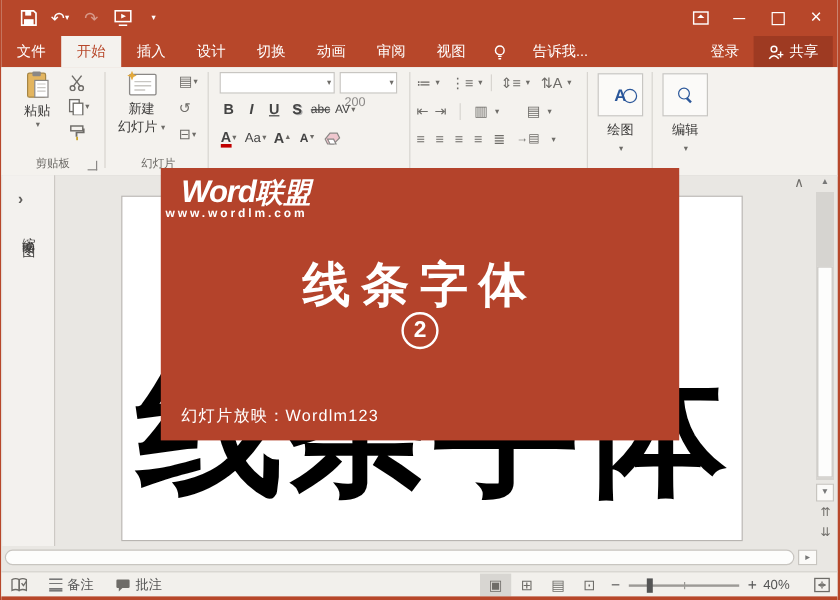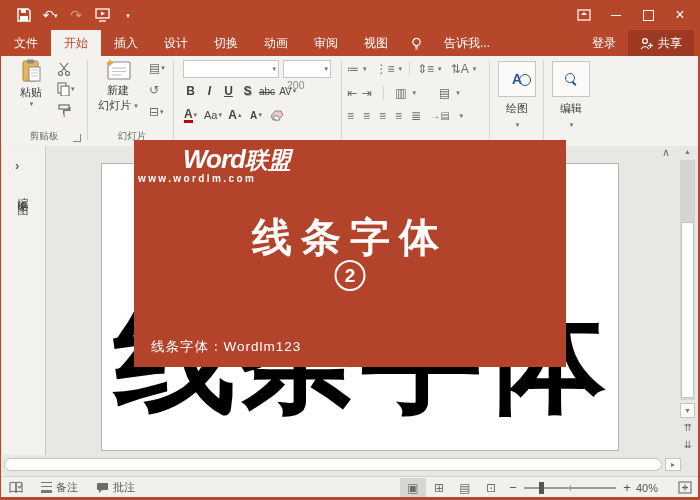--- a/index.html
+++ b/index.html
@@ -77,21 +77,21 @@
   .viewbtn{width:26px;height:19px;display:flex;align-items:center;justify-content:center;font-size:12px;color:#6E6C68;}
   .viewbtn.sel{background:#D8D6D2;}
   .zoom-minus,.zoom-plus{width:18px;text-align:center;font-size:13px;color:#555;}
   .zoom-track{position:relative;width:92px;height:2px;background:#9C9A96;margin:0 2px;}
   .zoom-tick{position:absolute;left:50%;top:-2px;width:1px;height:6px;background:#9C9A96;}
   .zoom-thumb{position:absolute;left:16%;top:-5px;width:5px;height:12px;background:#555;}
   .zoom-pct{width:36px;margin-right:6px;}
   .bottom-border{position:absolute;left:0;top:497px;width:100%;height:3px;background:#B7472A;}
   
   .card{position:absolute;left:133px;top:140px;width:432px;height:227px;background:#B4432B;z-index:99;color:#fff;}
-  .card-logo{position:absolute;left:17px;top:4px;font-style:italic;font-weight:bold;white-space:nowrap;margin-left:32px;}
+  .card-logo{position:absolute;left:17px;top:4px;font-style:italic;font-weight:bold;white-space:nowrap;}
   .card-logo .en{font-size:26px;letter-spacing:-1px;}
   .card-logo .cn{font-size:23px;}
   .card-url{position:absolute;left:4px;top:33px;font-size:10px;font-weight:bold;letter-spacing:2.4px;}
   .card-title{position:absolute;left:0;right:0;top:70px;text-align:center;font-size:40px;font-weight:bold;letter-spacing:9px;}
   .card-num{position:absolute;left:50%;top:120px;transform:translateX(-50%);width:27px;height:27px;border:2px solid #fff;border-radius:50%;text-align:center;line-height:27px;font-size:19px;font-weight:bold;}
   .card-footer{position:absolute;left:17px;top:198px;font-size:13.5px;letter-spacing:1px;}
   svg{display:block;}
 </style>
 </head>
 <body>
@@ -421,16 +421,16 @@
   </div>
   <div class="bottom-border"></div>
 
   <div class="card">
     <div class="card-logo">
       <span class="en">Word</span><span class="cn">联盟</span>
     </div>
     <div class="card-url">www.wordlm.com</div>
     <div class="card-title">线条字体</div>
     <div class="card-num">2</div>
-    <div class="card-footer">线条字体：Wordlm123</div>
+    <div class="card-footer">幻灯片放映：Wordlm123</div>
   </div>
 
 </div>
 
 </body></html>

